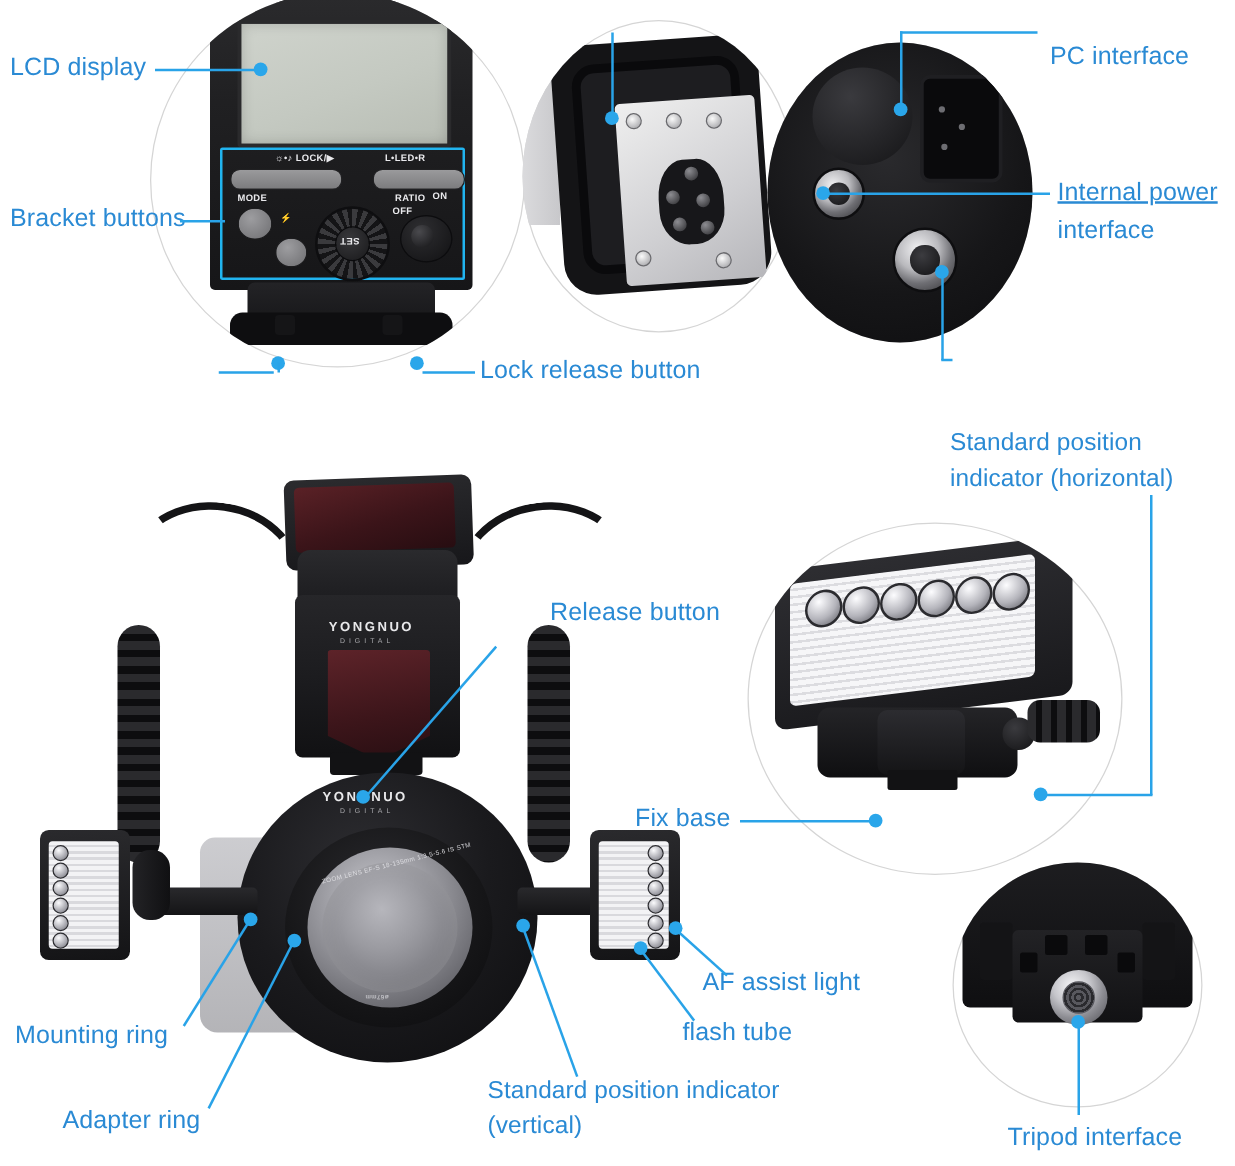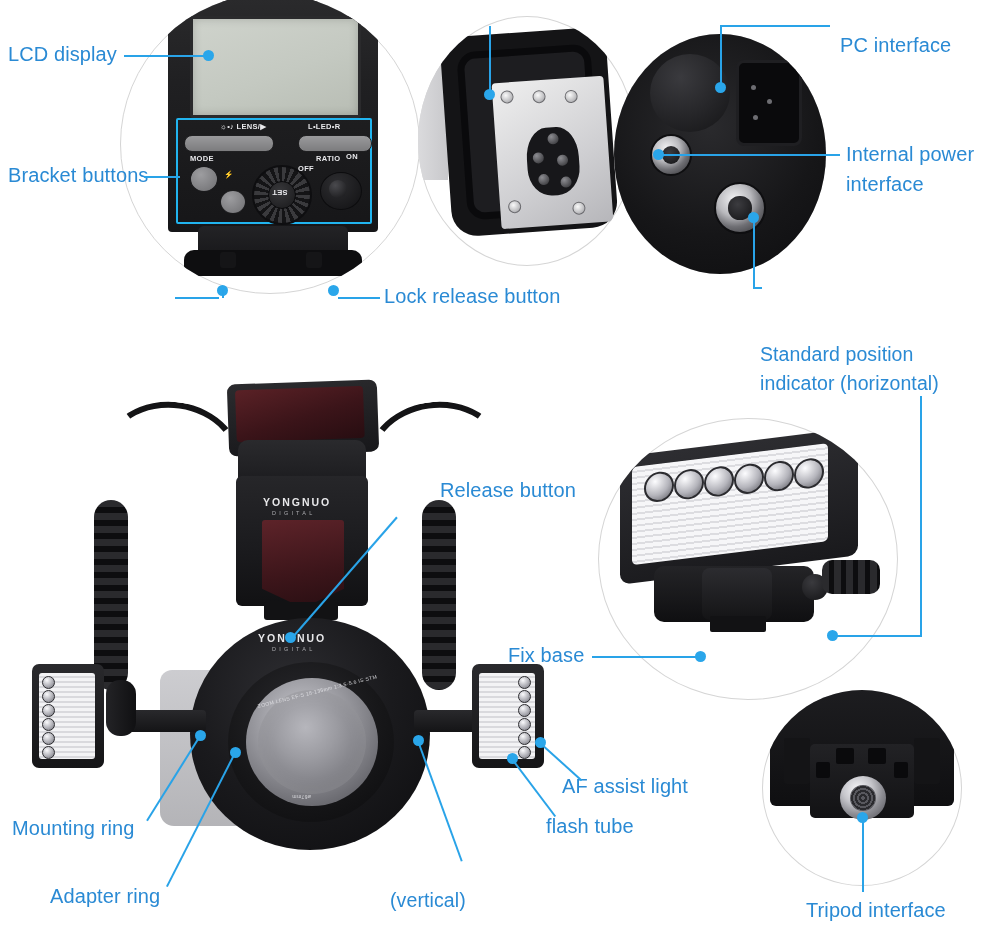--- a/index.html
+++ b/index.html
@@ -432,39 +432,39 @@
 <div id="stage">
 
   <div class="circle" style="left:120px;top:-6px;width:300px;height:300px;"></div>
 
   <div id="ctrl-photo">
     <div class="ctrl-topcap"></div>
     <div class="ctrl-body"></div>
     <div class="lcd"></div>
     <div class="panel-hl"></div>
 
-    <div class="mini-txt" style="left:100px;top:128px;">☼•♪&nbsp;<span>LENS</span>/▶</div>
+    <div class="mini-txt" style="left:100px;top:128px;">☼•♪&nbsp;<span>LOCK</span>/▶</div>
     <div class="mini-txt" style="left:188px;top:128px;">L•LED•R</div>
 
     <div class="btn-bar" style="left:64px;top:141px;width:88px;"></div>
     <div class="btn-bar" style="left:178px;top:141px;width:72px;"></div>
 
     <div class="mini-txt" style="left:70px;top:160px;">MODE</div>
     <div class="btn-rnd" style="left:70px;top:172px;width:26px;height:24px;"></div>
     <div class="mini-txt" style="left:104px;top:176px;">⚡</div>
     <div class="btn-rnd" style="left:100px;top:196px;width:24px;height:22px;"></div>
 
     <div class="dial">
       <div class="dial-in"></div>
     </div>
     <div class="mini-txt" style="left:152px;top:194px;transform:rotate(180deg);">SET</div>
 
     <div class="mini-txt" style="left:196px;top:160px;">RATIO</div>
     <div class="mini-txt" style="left:226px;top:158px;">ON</div>
-    <div class="mini-txt" style="left:178px;top:170px;">OFF</div>
+    <div class="mini-txt" style="left:194px;top:170px;">OFF</div>
     <div class="lock-knob"></div>
 
     <div class="foot"></div>
     <div class="foot-lip"></div>
     <div class="tab" style="left:100px;top:258px;"></div>
     <div class="tab" style="left:186px;top:258px;"></div>
   </div>
 
   <div class="lbl" style="left:8px;top:42px;">LCD display</div>
   <div class="ln h" style="left:124px;top:55px;width:84px;"></div>
@@ -520,21 +520,21 @@
     </div>
     <div class="metal-hole" style="left:36px;top:100px;width:38px;height:38px;"></div>
     <div class="metal-hole" style="left:100px;top:148px;width:48px;height:48px;"></div>
   </div>
 
   <div class="lbl" style="left:840px;top:33px;">PC interface</div>
   <div class="ln h" style="left:720px;top:25px;width:110px;"></div>
   <div class="ln v" style="left:720px;top:25px;height:60px;"></div>
   <div class="dot" style="left:715px;top:82px;"></div>
 
-  <div class="lbl" style="left:846px;top:142px;">Internal power</div>
+  <div class="lbl" style="left:846px;top:142px;text-decoration:underline;">Internal power</div>
   <div class="lbl" style="left:846px;top:172px;">interface</div>
   <div class="ln h" style="left:662px;top:154px;width:178px;"></div>
   <div class="dot" style="left:653px;top:149px;"></div>
 
   <div class="ln v" style="left:753px;top:218px;height:70px;"></div>
   <div class="ln h" style="left:753px;top:287px;width:9px;"></div>
   <div class="dot" style="left:748px;top:212px;"></div>
 
   <div id="rig">
 
@@ -600,20 +600,21 @@
   <div class="dot" style="left:285px;top:632px;"></div>
 
   <div class="lbl" style="left:12px;top:816px;">Mounting ring</div>
   <div class="diag" style="left:200px;top:735px;width:100px;transform:rotate(122deg);"></div>
   <div class="dot" style="left:195px;top:730px;"></div>
 
   <div class="lbl" style="left:50px;top:884px;">Adapter ring</div>
   <div class="diag" style="left:235px;top:752px;width:150px;transform:rotate(117deg);"></div>
   <div class="dot" style="left:230px;top:747px;"></div>
 
+  <div class="lbl sm" style="left:390px;top:860px;">Standard position indicator</div>
   <div class="lbl sm" style="left:390px;top:888px;">(vertical)</div>
   <div class="diag" style="left:418px;top:740px;width:128px;transform:rotate(70deg);"></div>
   <div class="dot" style="left:413px;top:735px;"></div>
 
   <div class="lbl" style="left:562px;top:774px;">AF assist light</div>
   <div class="diag" style="left:540px;top:742px;width:56px;transform:rotate(42deg);"></div>
   <div class="dot" style="left:535px;top:737px;"></div>
 
   <div class="lbl" style="left:546px;top:814px;">flash tube</div>
   <div class="diag" style="left:512px;top:758px;width:72px;transform:rotate(53deg);"></div>

